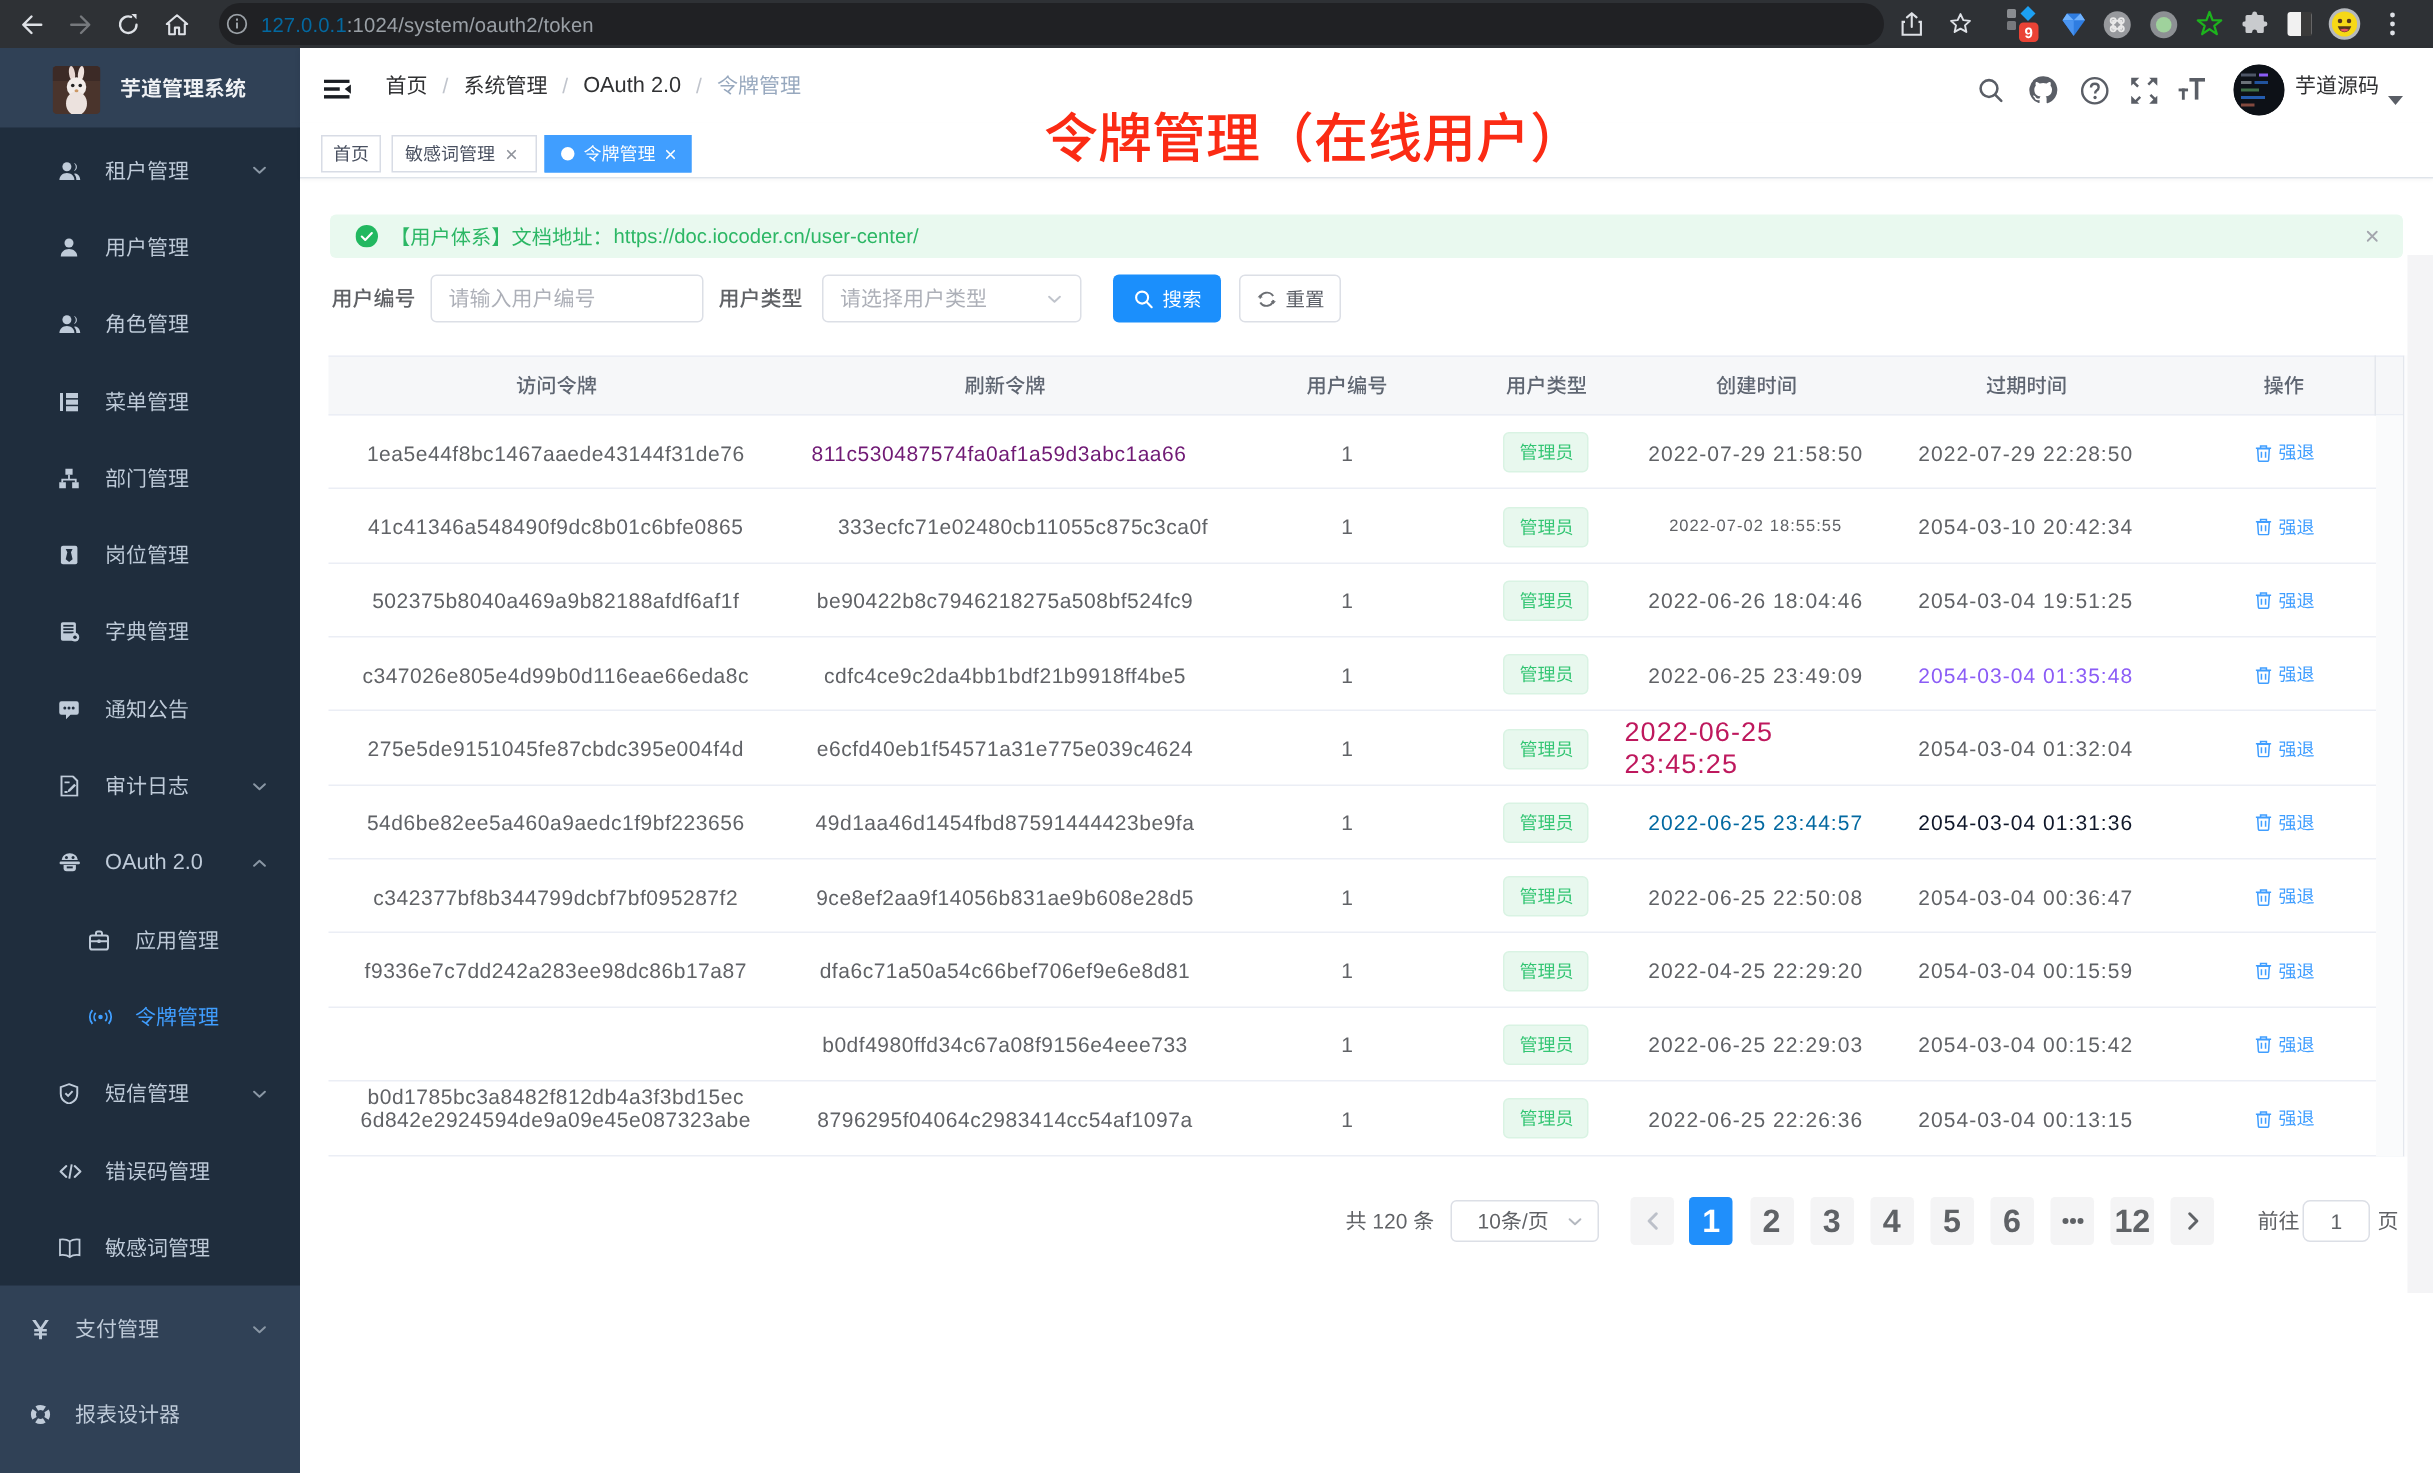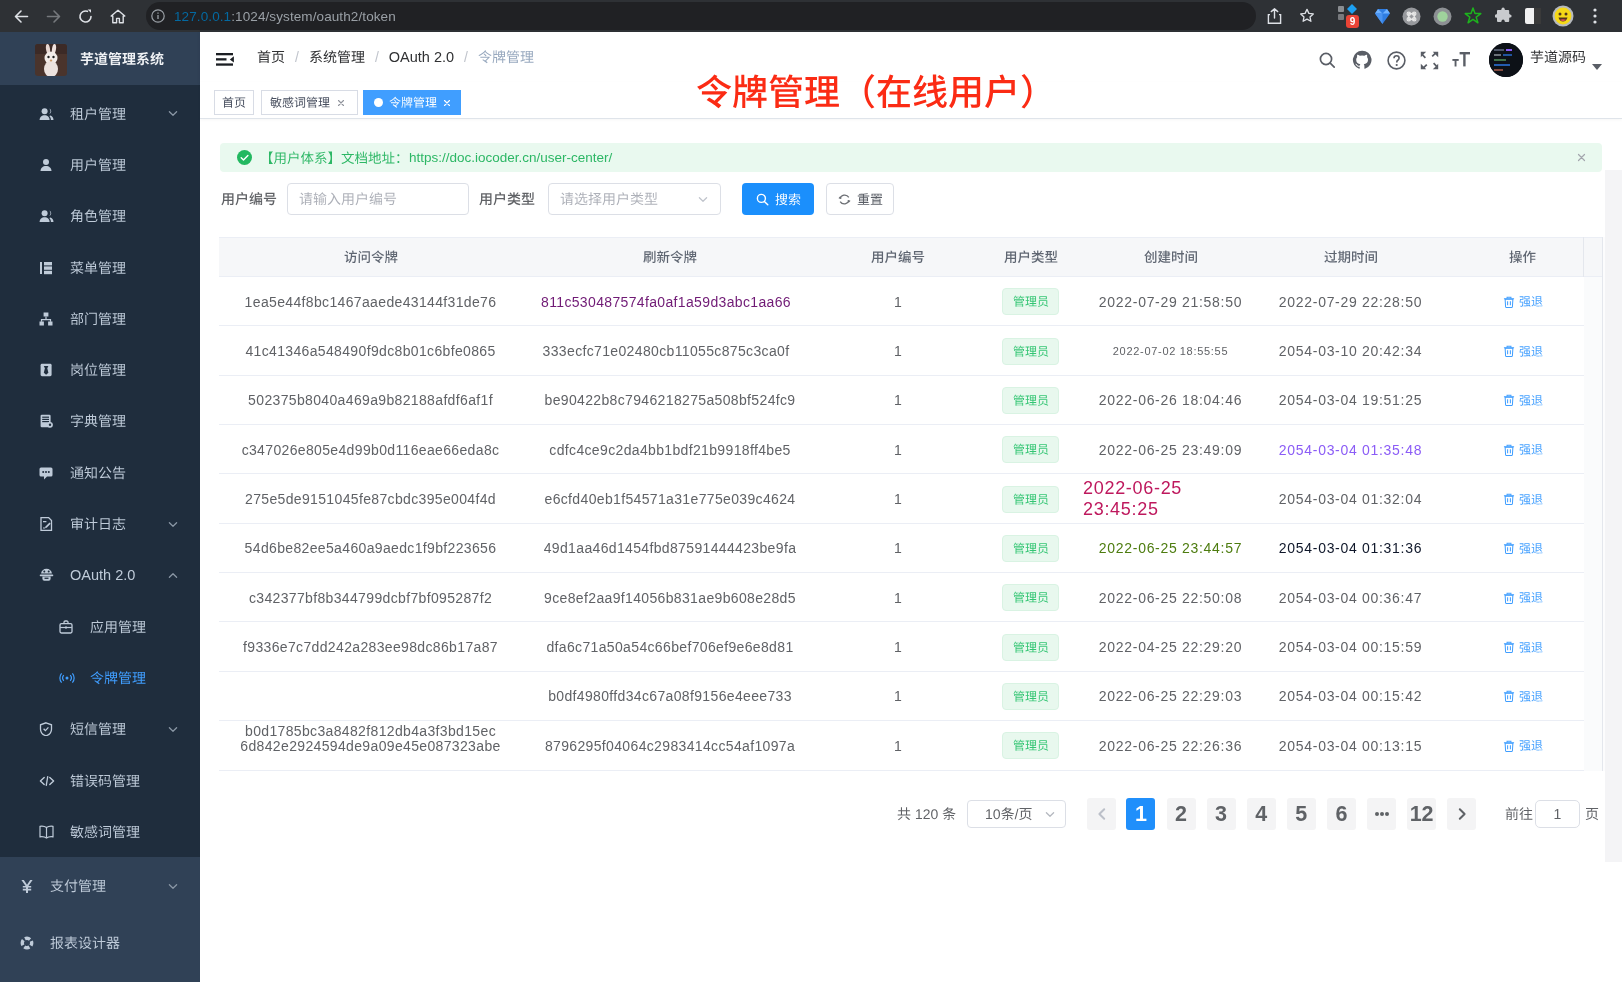--- a/index.html
+++ b/index.html
@@ -1008,21 +1008,21 @@
             <g fill="#409eff">
               <use href="#g113" transform="translate(0.0 12.8) scale(0.01200 -0.01200)"></use>
               <use href="#g114" transform="translate(12.0 12.8) scale(0.01200 -0.01200)"></use>
             </g>
           </svg>
         </div>
       </div>
     </div>
     <div class="ab" style="left:219px;top:326.4px;width:1383px;height:49.35px;border-bottom:1px solid #ebeef5;box-sizing:border-box"></div>
     <div class="ab fx" style="left:219.0px;top:326.4px;height:49.35px;width:303px;justify-content:center;font-size:14px;color:#606266;letter-spacing:.35px">41c41346a548490f9dc8b01c6bfe0865</div>
-    <div class="ab fx" style="left:518px;top:326.4px;height:49.35px;width:296px;justify-content:center;font-size:14px;color:#606266;letter-spacing:.35px">333ecfc71e02480cb11055c875c3ca0f</div>
+    <div class="ab fx" style="left:534px;top:326.4px;height:49.35px;width:296px;justify-content:center;font-size:14px;color:#606266;letter-spacing:.35px">333ecfc71e02480cb11055c875c3ca0f</div>
     <div class="ab fx" style="left:818.0px;top:326.4px;height:49.35px;width:160px;justify-content:center;font-size:14px;color:#606266;letter-spacing:0px">1</div>
     <div class="ab" style="left:1002.0px;top:337.5px">
       <div class="fx" style="width:57px;height:27px;background:#e8f8ee;border:1px solid #d9f3e3;border-radius:4px;box-sizing:border-box;justify-content:center">
         <svg class="t" width="36" height="17" viewBox="0 0 36 17">
           <g fill="#33c573">
             <use href="#g8" transform="translate(0.0 12.8) scale(0.01200 -0.01200)"></use>
             <use href="#g9" transform="translate(12.0 12.8) scale(0.01200 -0.01200)"></use>
             <use href="#g112" transform="translate(24.0 12.8) scale(0.01200 -0.01200)"></use>
           </g>
         </svg>
@@ -1161,21 +1161,21 @@
       <div class="fx" style="width:57px;height:27px;background:#e8f8ee;border:1px solid #d9f3e3;border-radius:4px;box-sizing:border-box;justify-content:center">
         <svg class="t" width="36" height="17" viewBox="0 0 36 17">
           <g fill="#33c573">
             <use href="#g8" transform="translate(0.0 12.8) scale(0.01200 -0.01200)"></use>
             <use href="#g9" transform="translate(12.0 12.8) scale(0.01200 -0.01200)"></use>
             <use href="#g112" transform="translate(24.0 12.8) scale(0.01200 -0.01200)"></use>
           </g>
         </svg>
       </div>
     </div>
-    <div class="ab fx" style="left:1083.0px;top:523.8px;height:49.35px;width:175px;justify-content:center;font-size:14px;color:#4d7c0f;letter-spacing:.7px">2022-06-25 23:44:57</div>
+    <div class="ab fx" style="left:1083.0px;top:523.8px;height:49.35px;width:175px;justify-content:center;font-size:14px;color:#0369a1;letter-spacing:.7px">2022-06-25 23:44:57</div>
     <div class="ab fx" style="left:1258.0px;top:523.8px;height:49.35px;width:185px;justify-content:center;font-size:14px;color:#0f172a;letter-spacing:.7px">2054-03-04 01:31:36</div>
     <div class="ab fx" style="left:1502.5px;top:523.8px;height:49.35px">
       <div class="fx">
         <svg width="12" height="12" viewBox="0 0 13 13">
           <path d="M1 3h11" stroke="#409eff" stroke-width="1.1"></path>
           <path d="M4.4 2.8V1.4h4.2v1.4" fill="none" stroke="#409eff" stroke-width="1.1"></path>
           <path d="M2.3 3.4h8.4l-.5 8.2a1 1 0 0 1-1 .9H3.8a1 1 0 0 1-1-.9z" fill="none" stroke="#409eff" stroke-width="1.1"></path>
           <path d="M5 5.6v4.4M8 5.6v4.4" stroke="#409eff" stroke-width="1.1"></path>
         </svg>
         <div style="margin-left:4px;display:flex">

